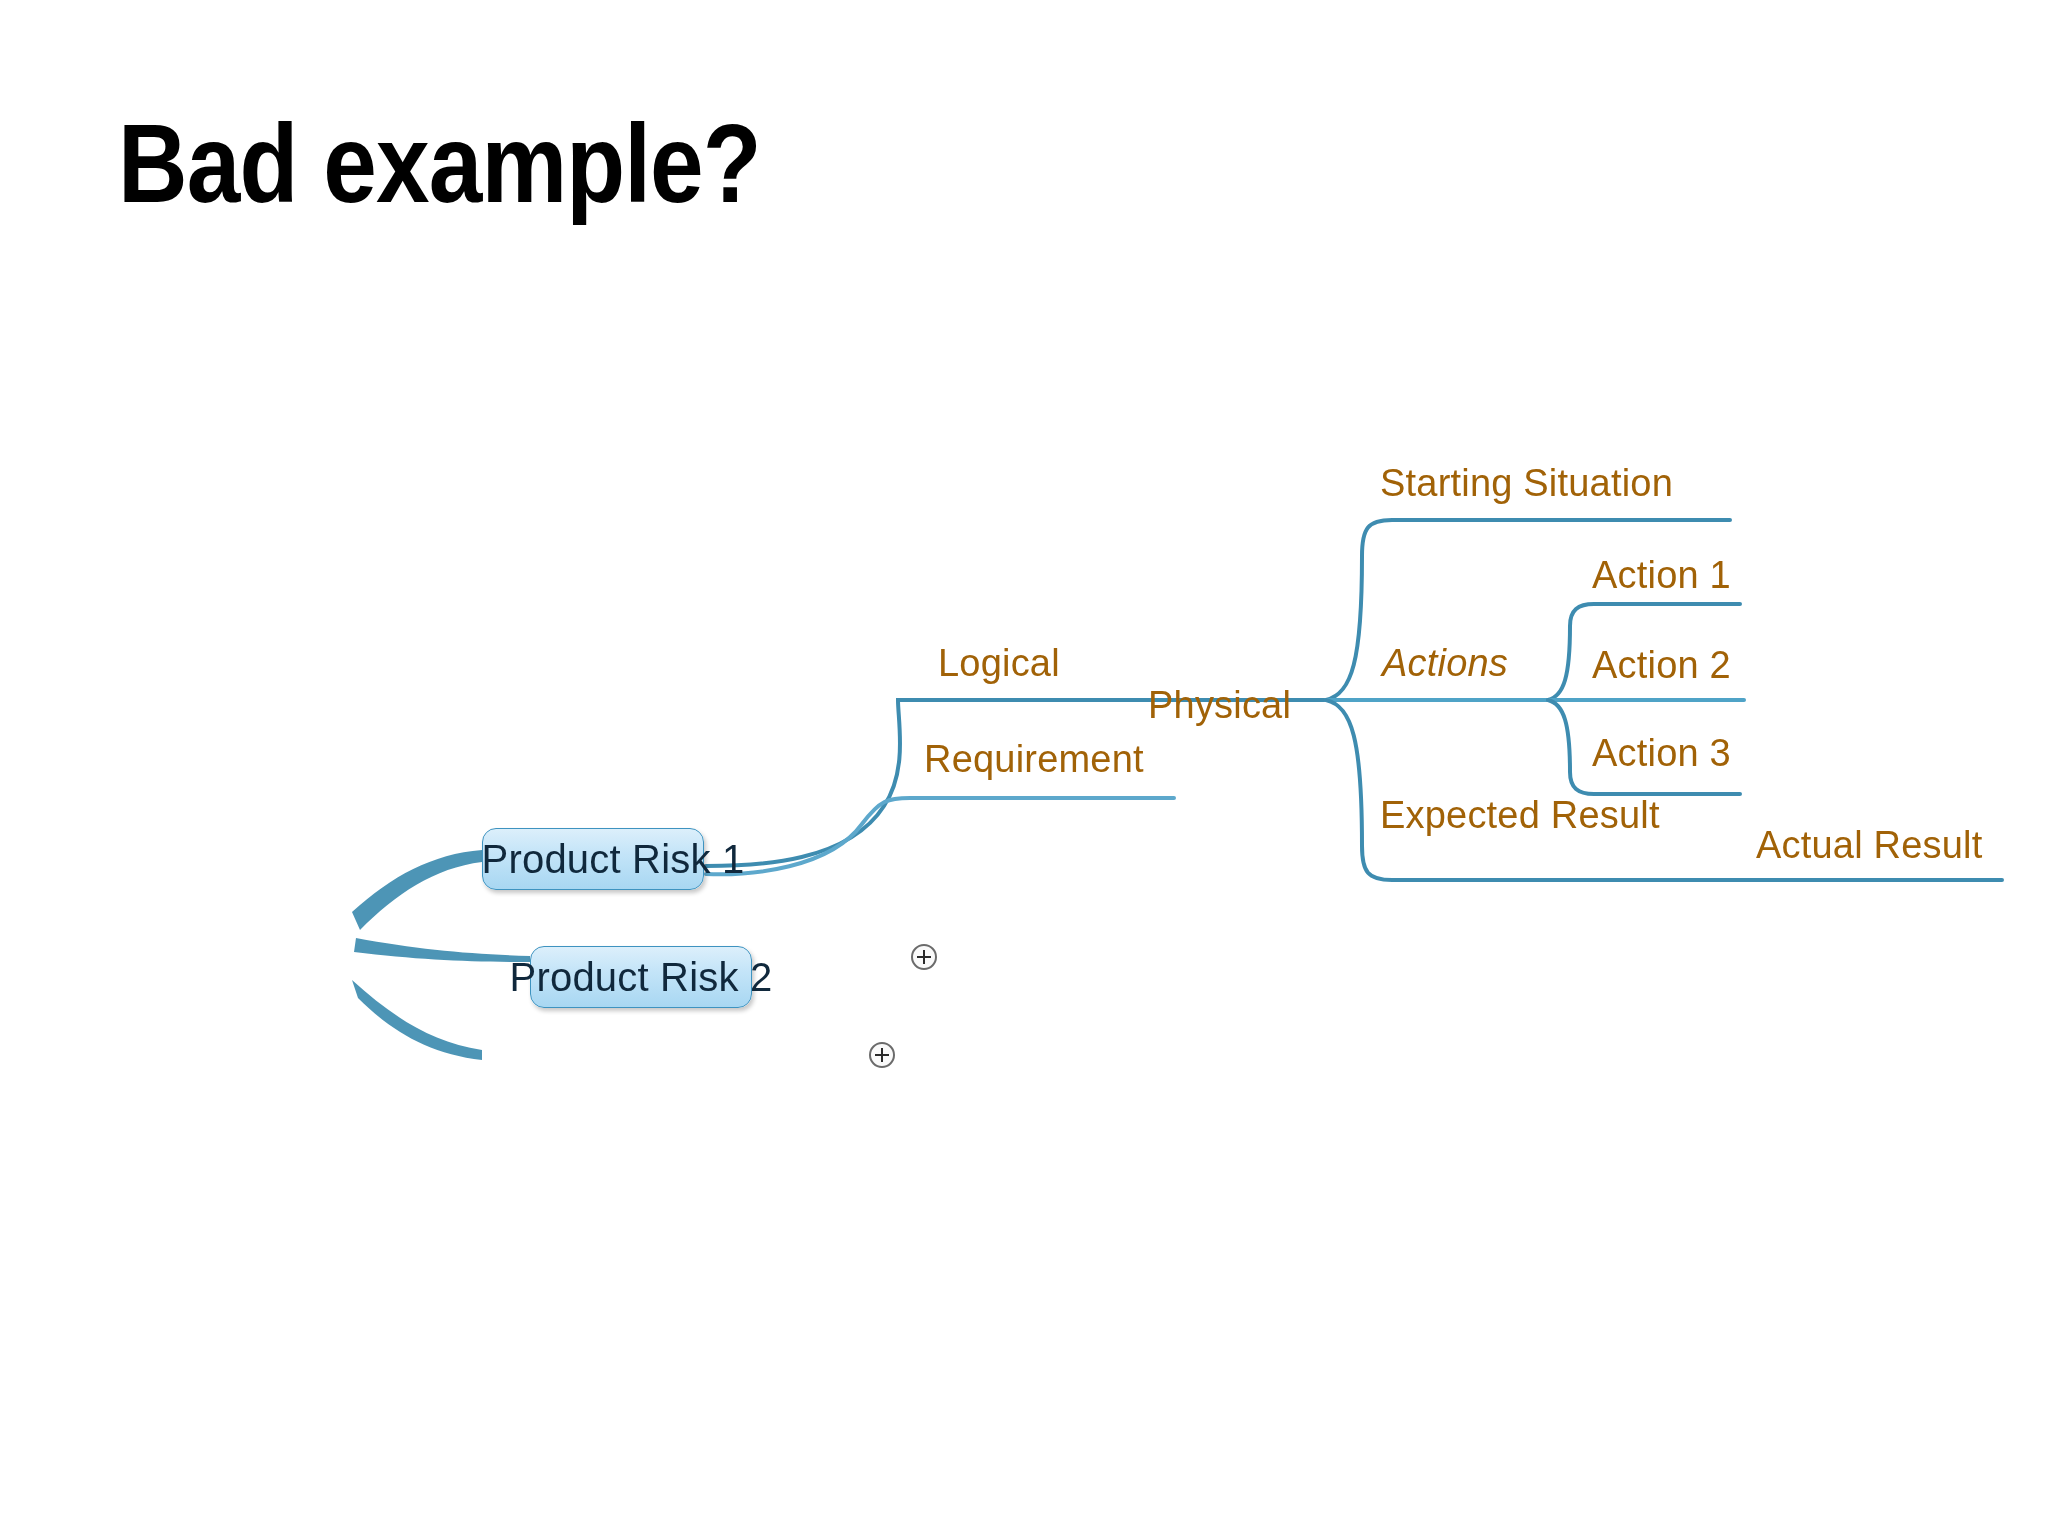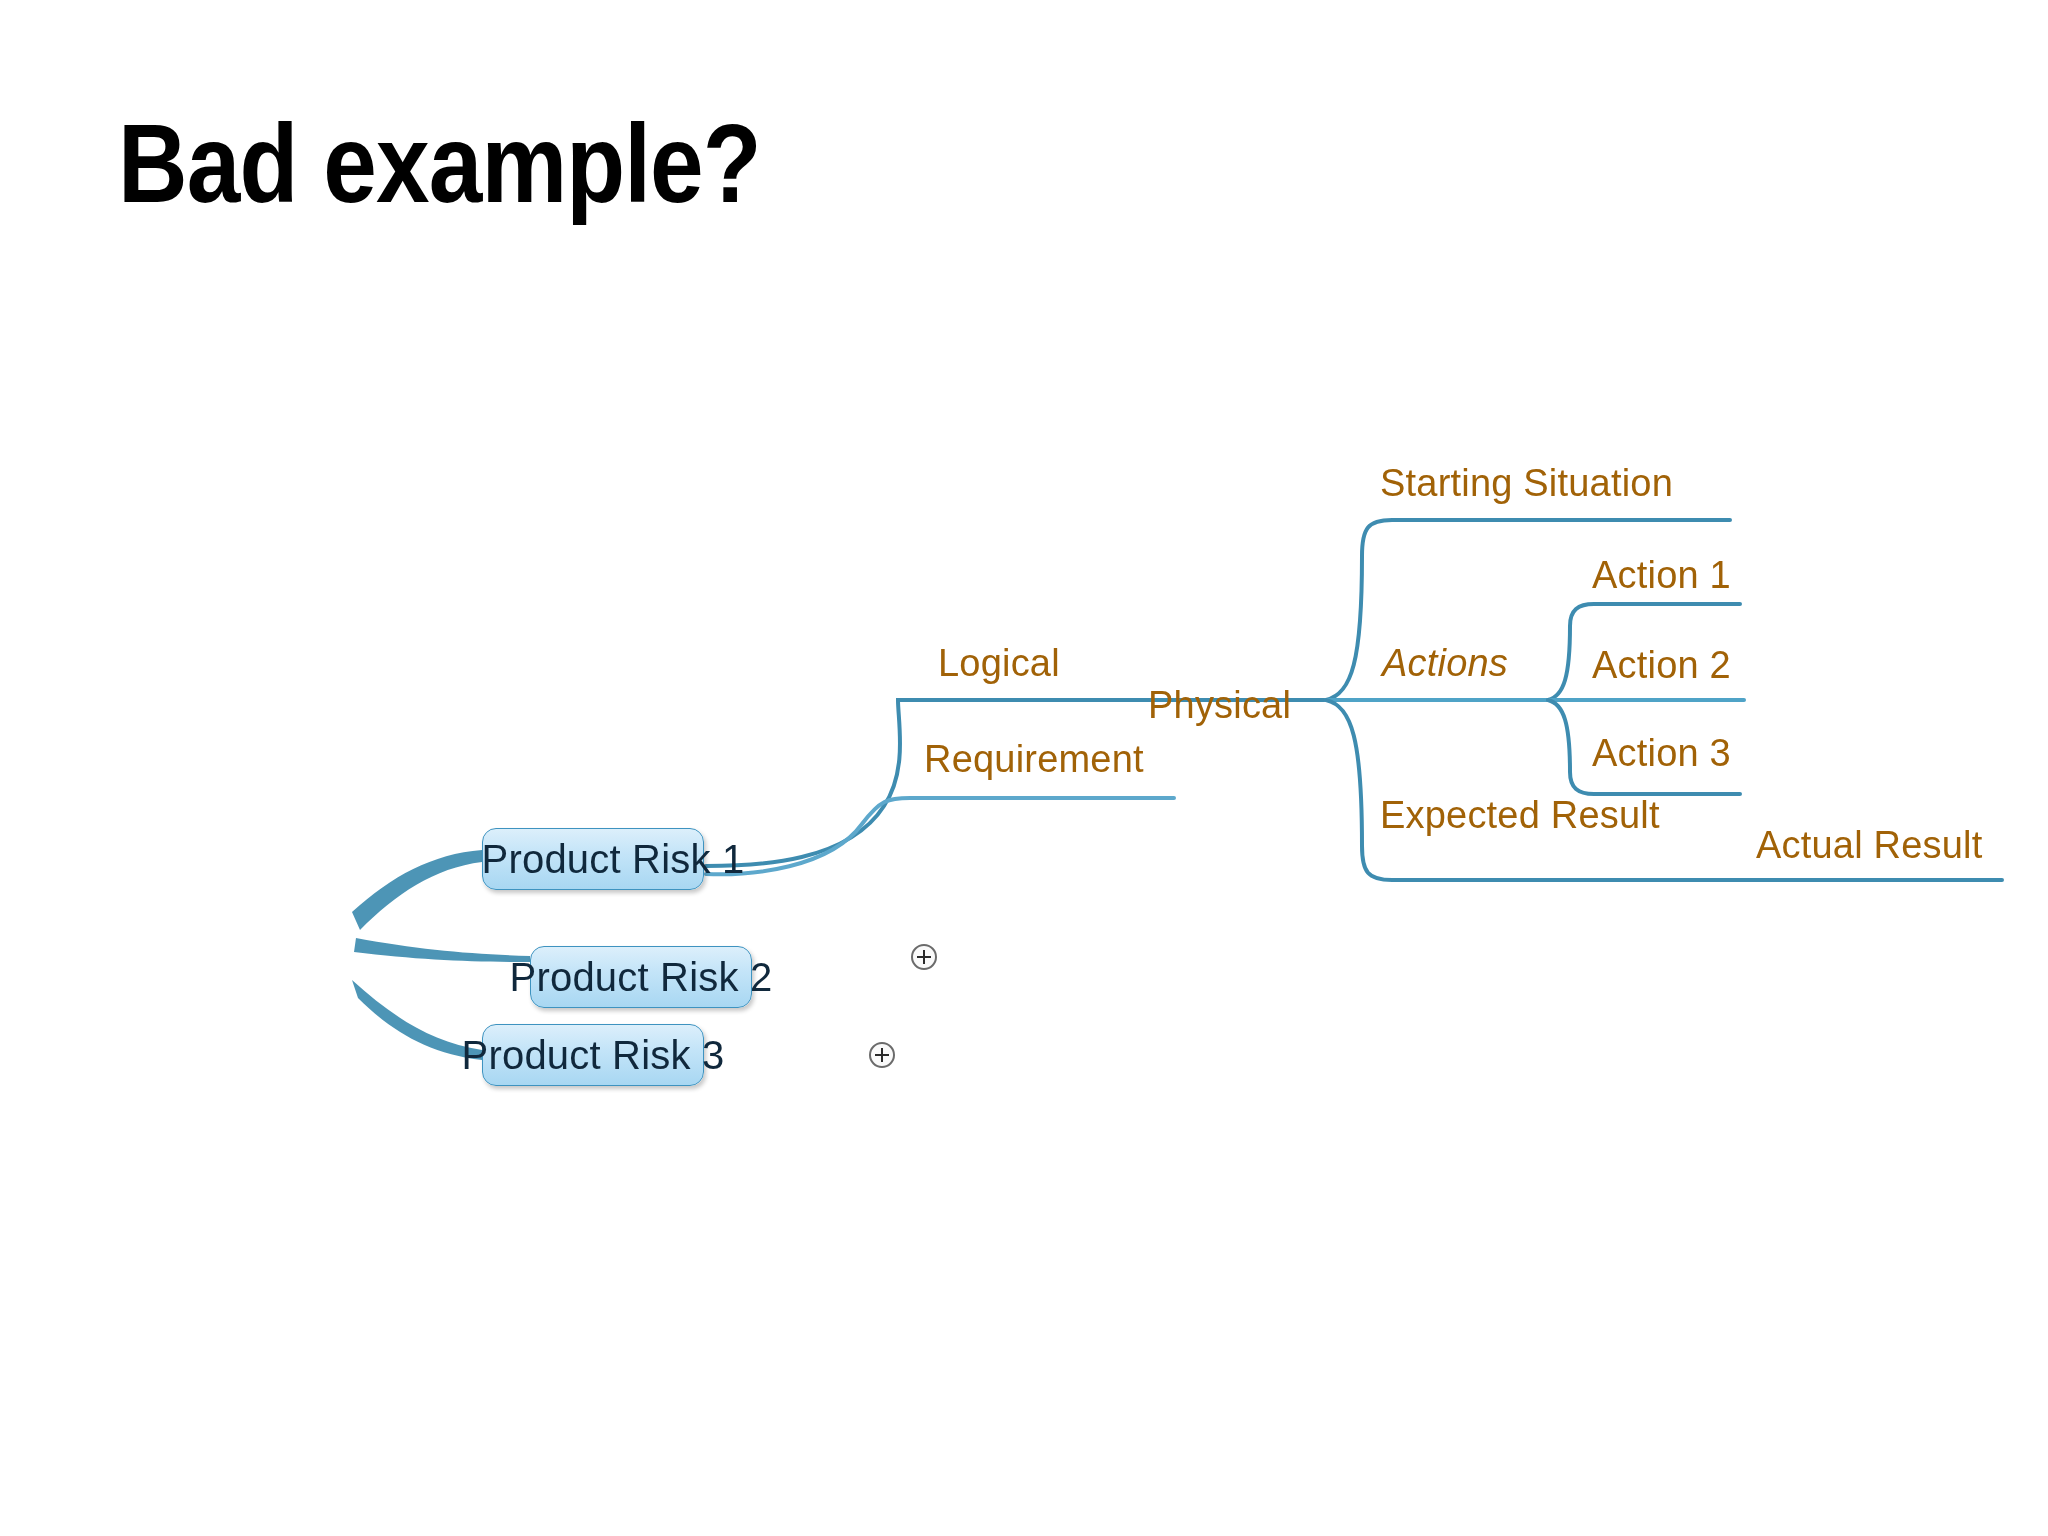--- a/index.html
+++ b/index.html
@@ -206,23 +206,20 @@
 
 
   <div id="risk-box-1" class="risk-box">
     <span class="label">Product Risk 1</span>
   </div>
 
   <div id="risk-box-2" class="risk-box">
     <span class="label">Product Risk 2</span>
   </div>
 
-  <div id="risk-box-3" class="risk-box">
-    <span class="label">Product Risk 3</span>
-  </div>
 
   <div id="expand-risk-2" class="expand-toggle"></div>
   <div id="expand-risk-3" class="expand-toggle"></div>
 
   <div id="label-logical" class="branch-label">Logical</div>
 
   <div id="label-physical" class="branch-label">Physical</div>
 
   <div id="label-requirement" class="branch-label">Requirement</div>
 

